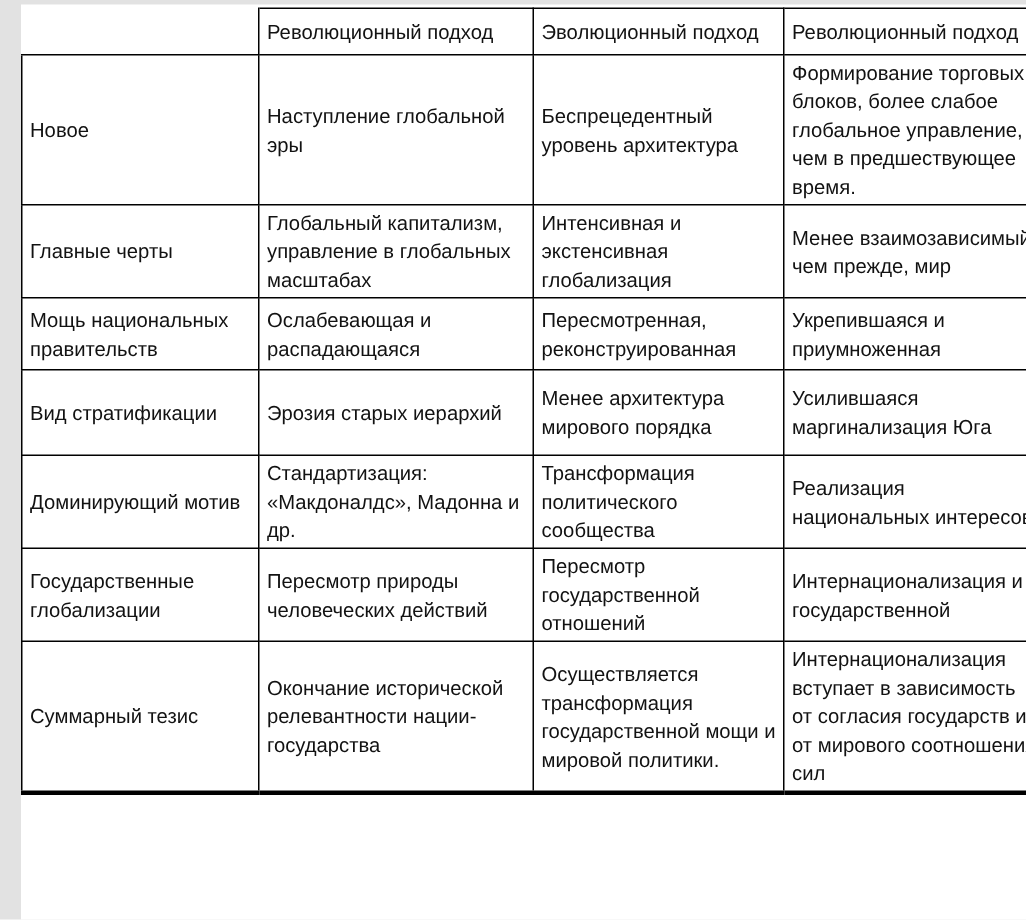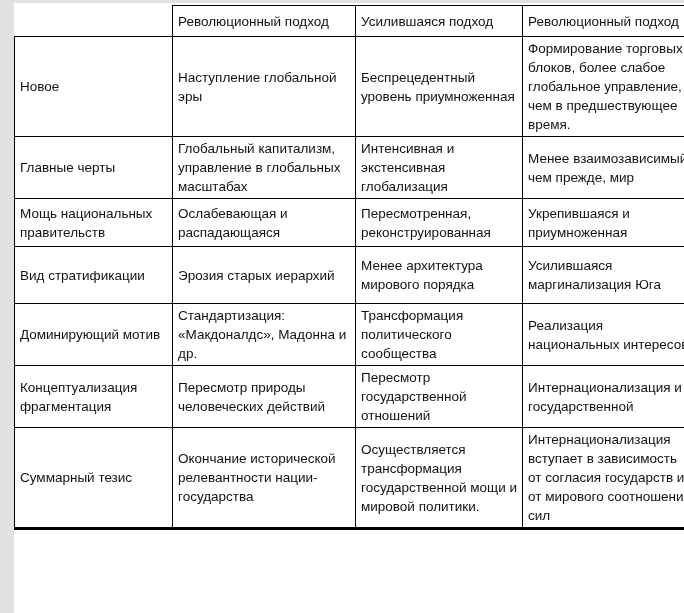--- a/index.html
+++ b/index.html
@@ -56,29 +56,29 @@
     <colgroup>
       <col style="width:158px">
       <col style="width:183px">
       <col style="width:167px">
       <col style="width:174px">
     </colgroup>
     <thead>
       <tr>
         <th class="corner"></th>
         <th>Революционный подход</th>
-        <th>Усилившаяся подход</th>
+        <th>Эволюционный подход</th>
         <th>Революционный подход</th>
       </tr>
     </thead>
     <tbody>
       <tr>
         <th>Новое</th>
         <td>Наступление глобальной эры</td>
-        <td>Беспрецедентный уровень приумноженная</td>
+        <td>Беспрецедентный уровень архитектура</td>
         <td>Формирование торговых блоков, более слабое глобальное управление, чем в предшествующее время.</td>
       </tr>
       <tr>
         <th>Главные черты</th>
         <td>Глобальный капитализм, управление в глобальных масштабах</td>
         <td>Интенсивная и экстенсивная глобализация</td>
         <td>Менее взаимозависимый, чем прежде, мир</td>
       </tr>
       <tr>
         <th>Мощь национальных правительств</th>
@@ -92,21 +92,21 @@
         <td>Менее архитектура мирового порядка</td>
         <td>Усилившаяся маргинализация Юга</td>
       </tr>
       <tr>
         <th>Доминирующий мотив</th>
         <td>Стандартизация: «Макдоналдс», Мадонна и др.</td>
         <td>Трансформация политического сообщества</td>
         <td>Реализация национальных интересов</td>
       </tr>
       <tr>
-        <th>Концептуализация фрагментация</th>
+        <th>Государственные глобализации</th>
         <td>Пересмотр природы человеческих действий</td>
         <td>Пересмотр государственной отношений</td>
         <td>Интернационализация и государственной</td>
       </tr>
       <tr>
         <th>Суммарный тезис</th>
         <td>Окончание исторической релевантности нации-государства</td>
         <td>Осуществляется трансформация государственной мощи и мировой политики.</td>
         <td>Интернационализация вступает в зависимость от согласия государств и от мирового соотношения сил</td>
       </tr>

